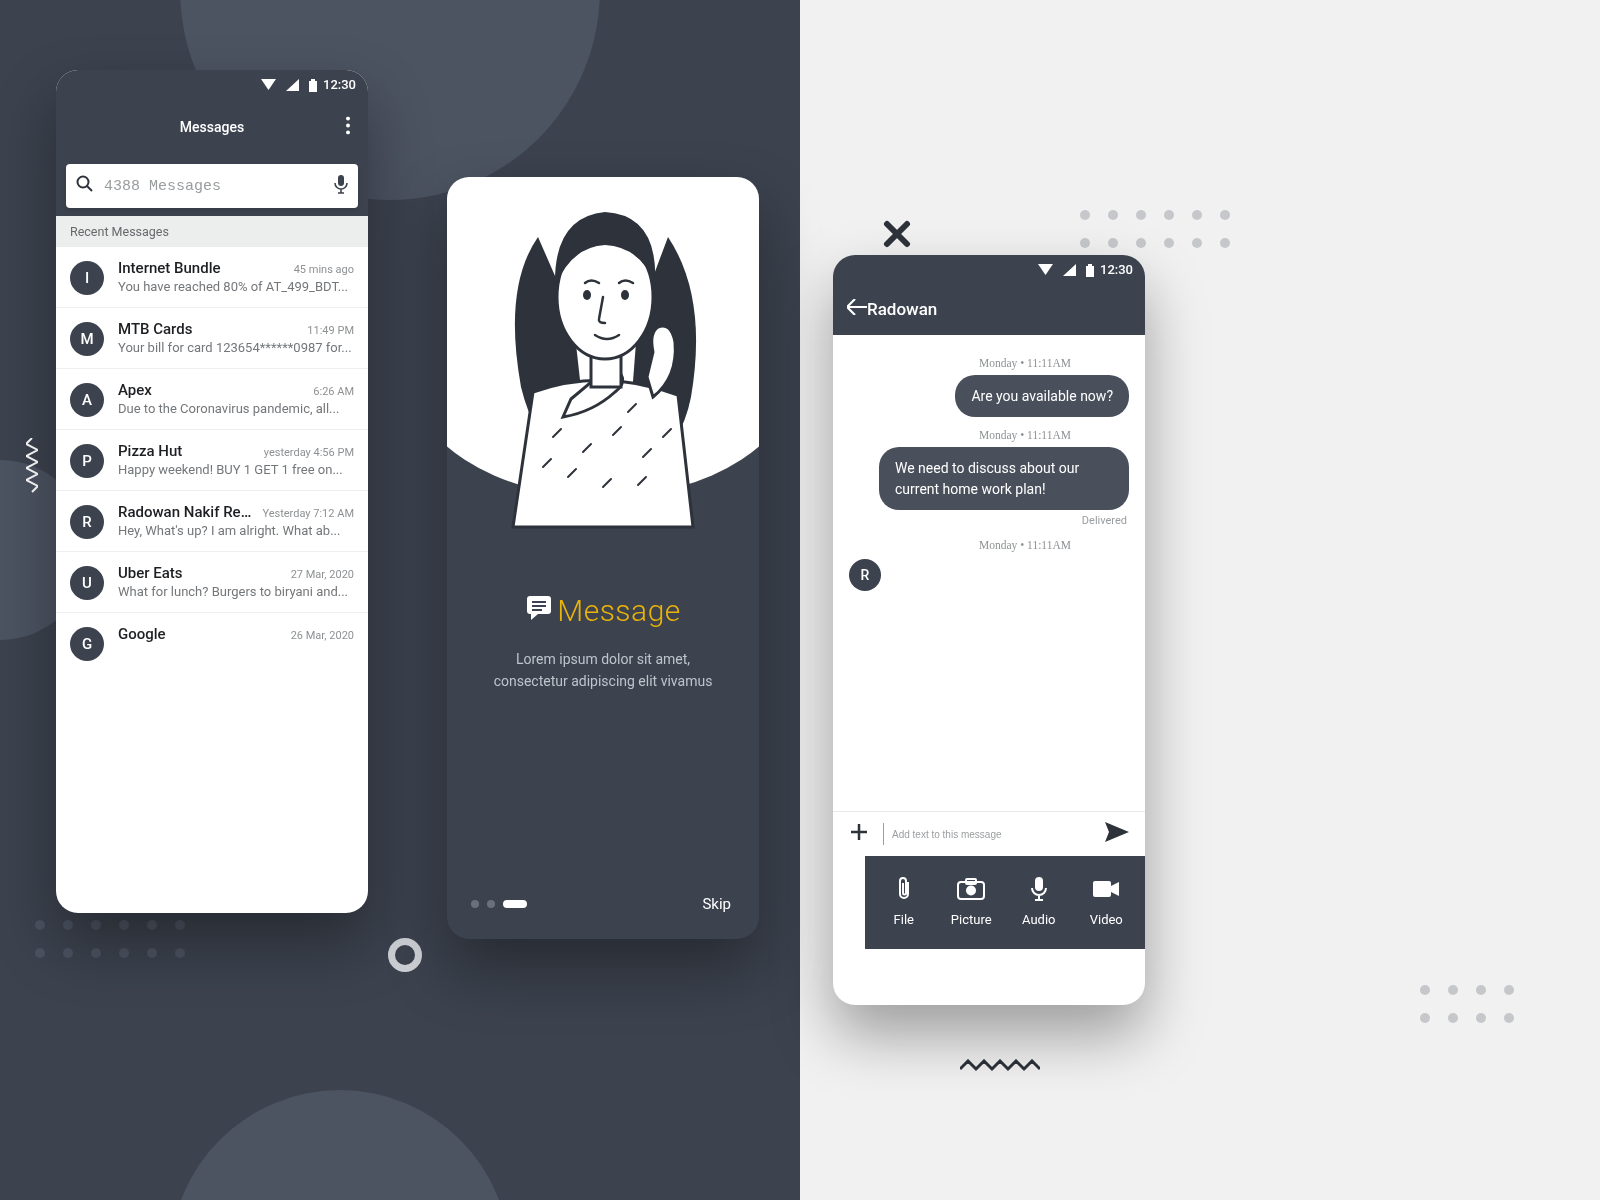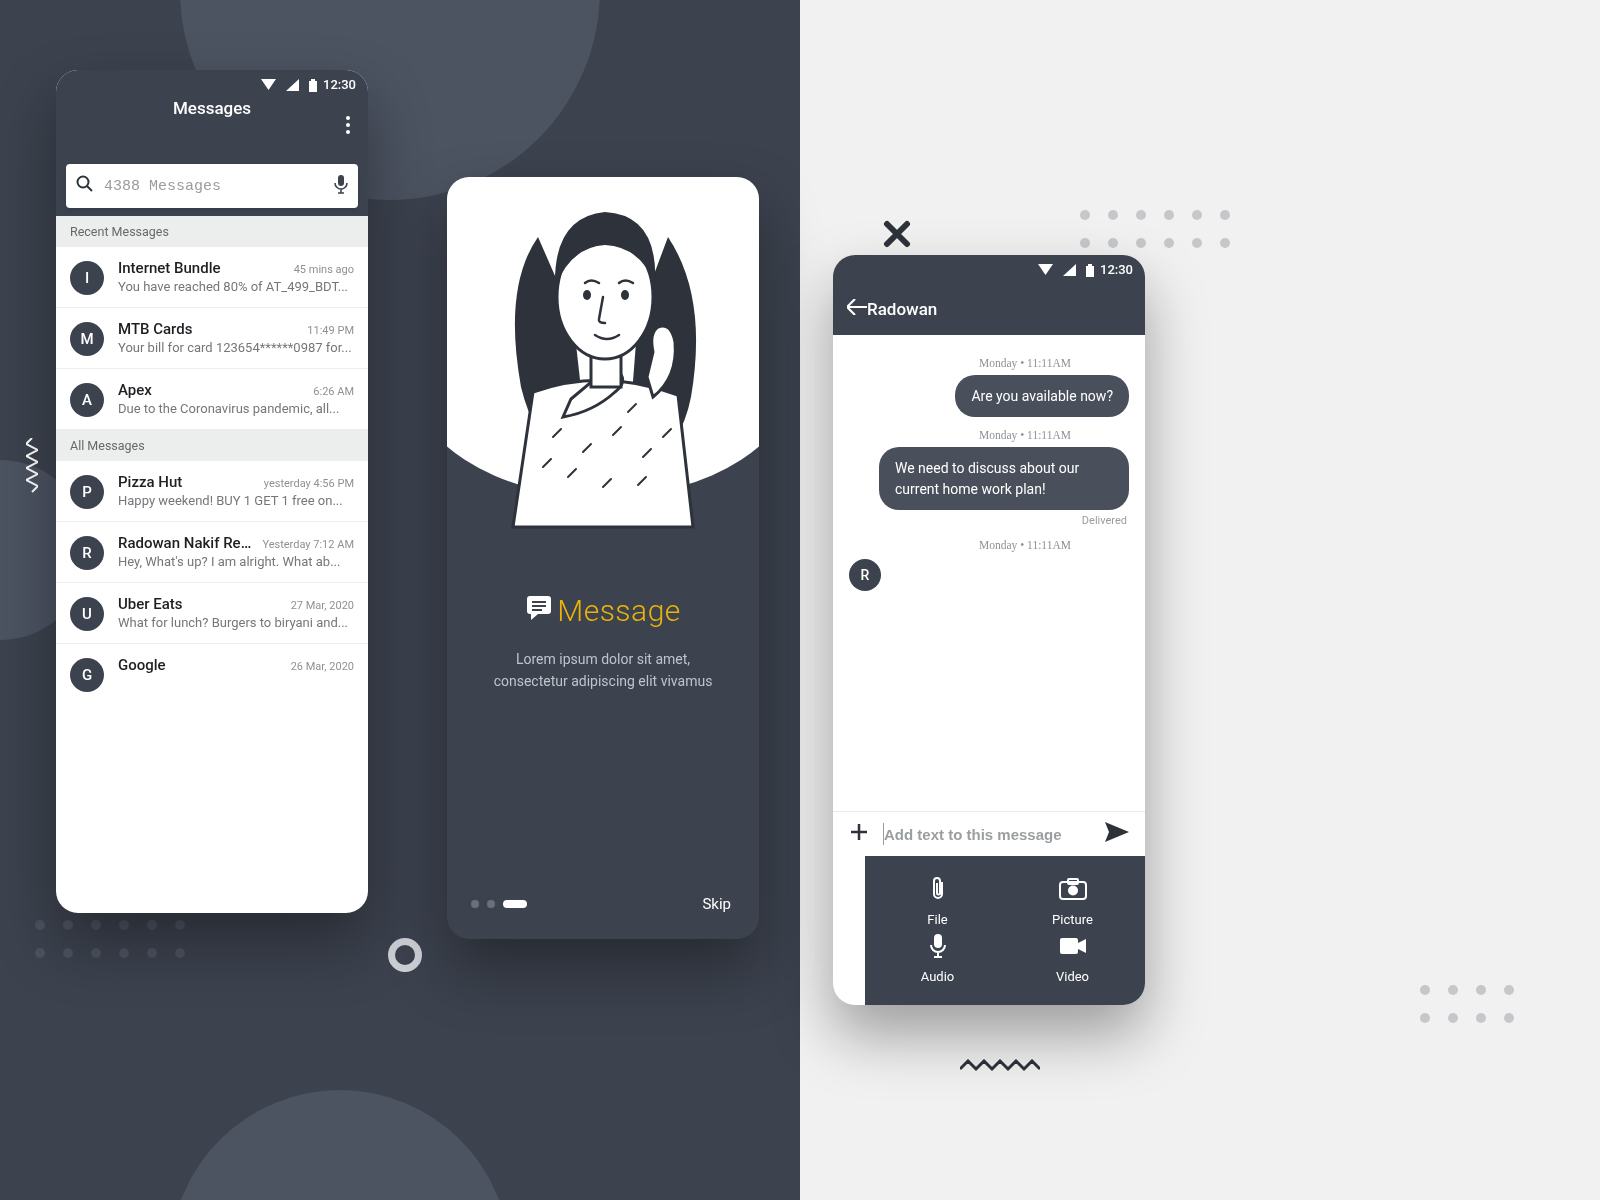--- a/index.html
+++ b/index.html
@@ -38,22 +38,22 @@
   }
   .status-bar {
     height:28px; display:flex; align-items:center; justify-content:flex-end;
     gap:6px; padding:0 12px; background:#3c424e; color:#fff; font-size:13px; font-weight:500;
   }
   .status-icons svg { display:inline-block; vertical-align:middle; margin-left:4px; }
 
   
   #screen-list { top:70px; left:56px; height:843px; }
   .list-header {
-    background:#3c424e; color:#fff; height:58px; display:flex; 
-    justify-content:center; position:relative; font-size:17px; font-weight:500;
+    background:#3c424e; color:#fff; height:58px; display:flex; align-items:center;
+    justify-content:center; position:relative; font-size:14px; font-weight:500;
   }
   .more-btn { position:absolute; right:10px; top:50%; transform:translateY(-50%); padding:8px; }
   .search-wrap { padding:8px 10px; background:#3c424e; }
   .search-box {
     background:#fff; border-radius:4px; height:44px; display:flex; align-items:center;
     padding:0 10px; gap:10px; box-shadow:0 2px 4px rgba(0,0,0,0.1);
   }
   .search-input { flex:1; border:none; outline:none; font-size:15px; color:#555;font-family:Liberation Mono, monospace; }
   .search-input::placeholder { color:#9a9d9f; }
 
@@ -97,25 +97,25 @@
   .ts-right { text-align:left; padding-left:130px; }
   .bubble {
     background:#494f5b; color:#fff; padding:11px 16px; border-radius:20px;
     font-size:14px; line-height:1.45; max-width:250px;
   }
   .row-right { display:flex; justify-content:flex-end; margin-bottom:4px; }
   .row-left { display:flex; align-items:flex-start; gap:10px; margin-bottom:4px; }
   .delivered { font-size:11px; color:#9a9d9f; text-align:right; margin:4px 2px 0 0; }
 
   .compose { display:flex; align-items:center; gap:14px; padding:10px 16px; border-top:1px solid #e8e9ea; }
-  .compose-input { flex:1; border:none; outline:none; font-size:15px; color:#444; border-left:1.5px solid #9a9da0; height:22px;font-weight:bold; }
+  .compose-input { flex:1; border:none; outline:none; font-size:10px; color:#444; border-left:1.5px solid #9a9da0; padding-left:8px; height:22px; }
   .compose-input::placeholder { color:#9b9ea0; }
 
   .attach-bar {
-    background:#3c424e; display:grid; grid-template-columns:repeat(2,1fr);
+    background:#3c424e; display:grid; grid-template-columns:repeat(4,1fr);
     padding:20px 8px 22px; gap:6px;margin-left:32px;
   }
   .attach-item { display:flex; flex-direction:column; align-items:center; gap:10px; color:#fff; font-size:13px; }
   .attach-item .ic { height:26px; display:flex; align-items:center; justify-content:center; }
 </style>
 </head>
 <body>
 
 <div class="deco-circle-big"></div>
 <div class="deco-circle-left"></div>
@@ -234,21 +234,20 @@
       <div class="msg-body">
         <div class="msg-top">
             <span class="msg-sender">Apex</span>
             <span class="msg-time">6:26 AM</span>
           </div>
         <div class="msg-preview">Due to the Coronavirus pandemic, all...</div>
       </div>
     </div>
   </div>
 
-  <div class="section-label">All Messages</div>
   <div class="msg-list">
     <div class="msg-item">
       <div class="avatar">P</div>
       <div class="msg-body">
         <div class="msg-top">
             <span class="msg-sender">Pizza Hut</span>
             <span class="msg-time">yesterday 4:56 PM</span>
           </div>
         <div class="msg-preview">Happy weekend! BUY 1 GET 1 free on...</div>
       </div>

